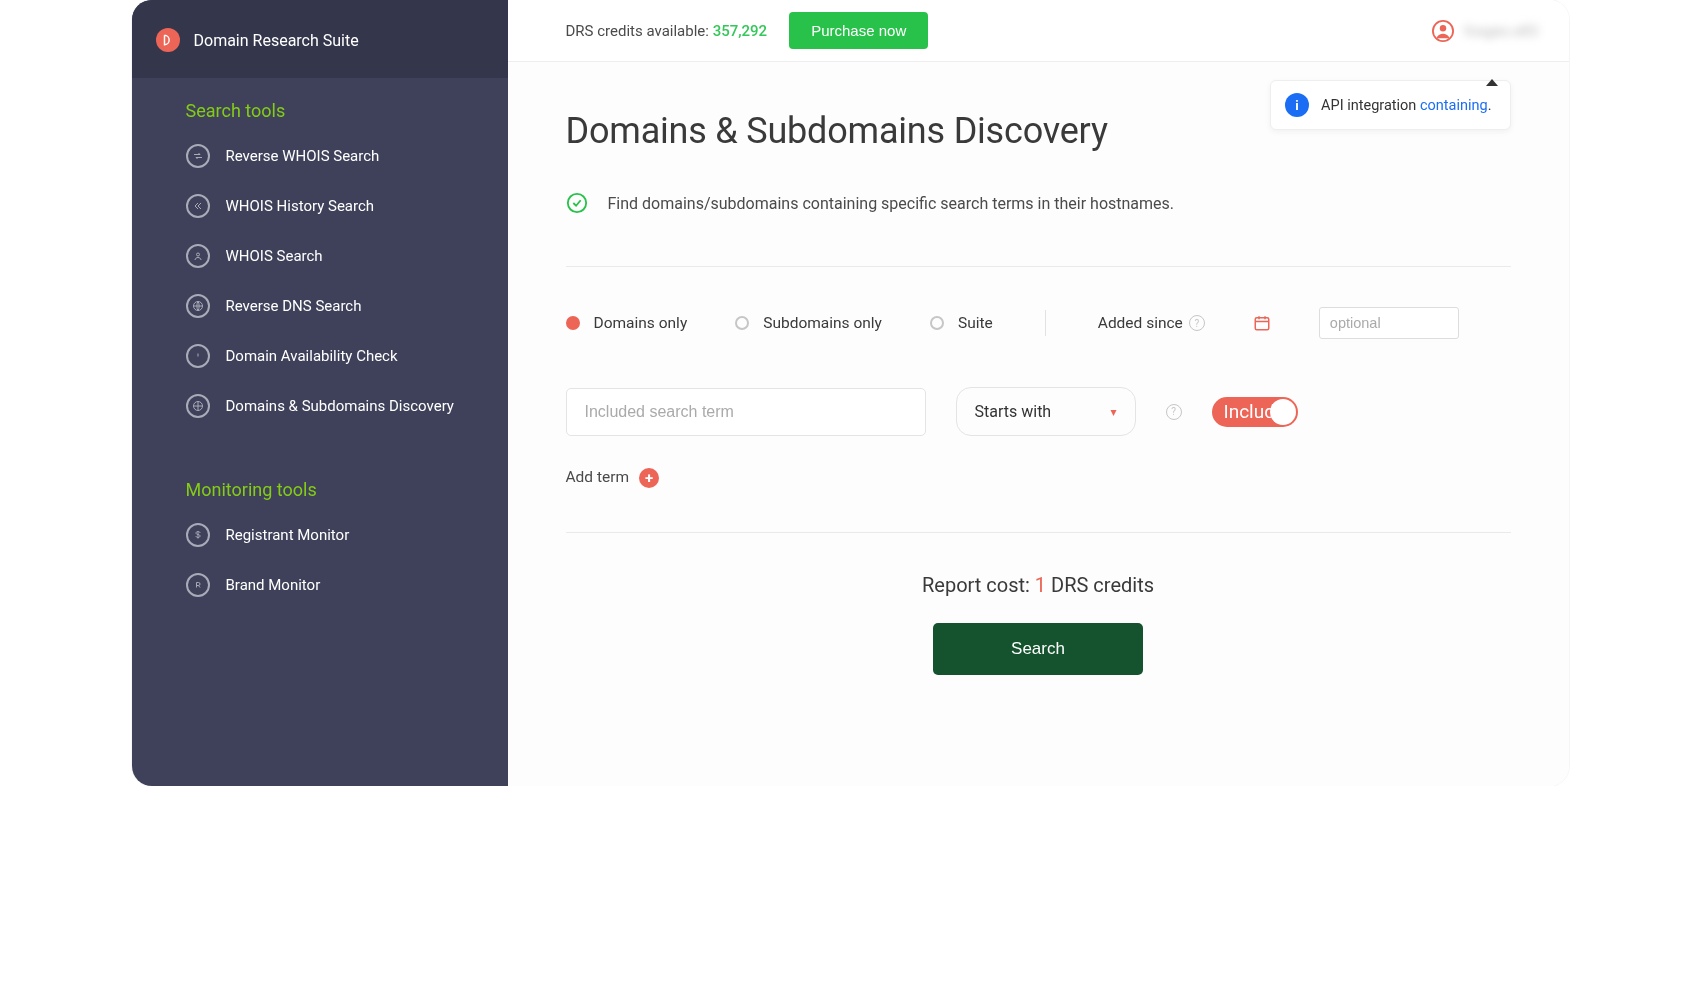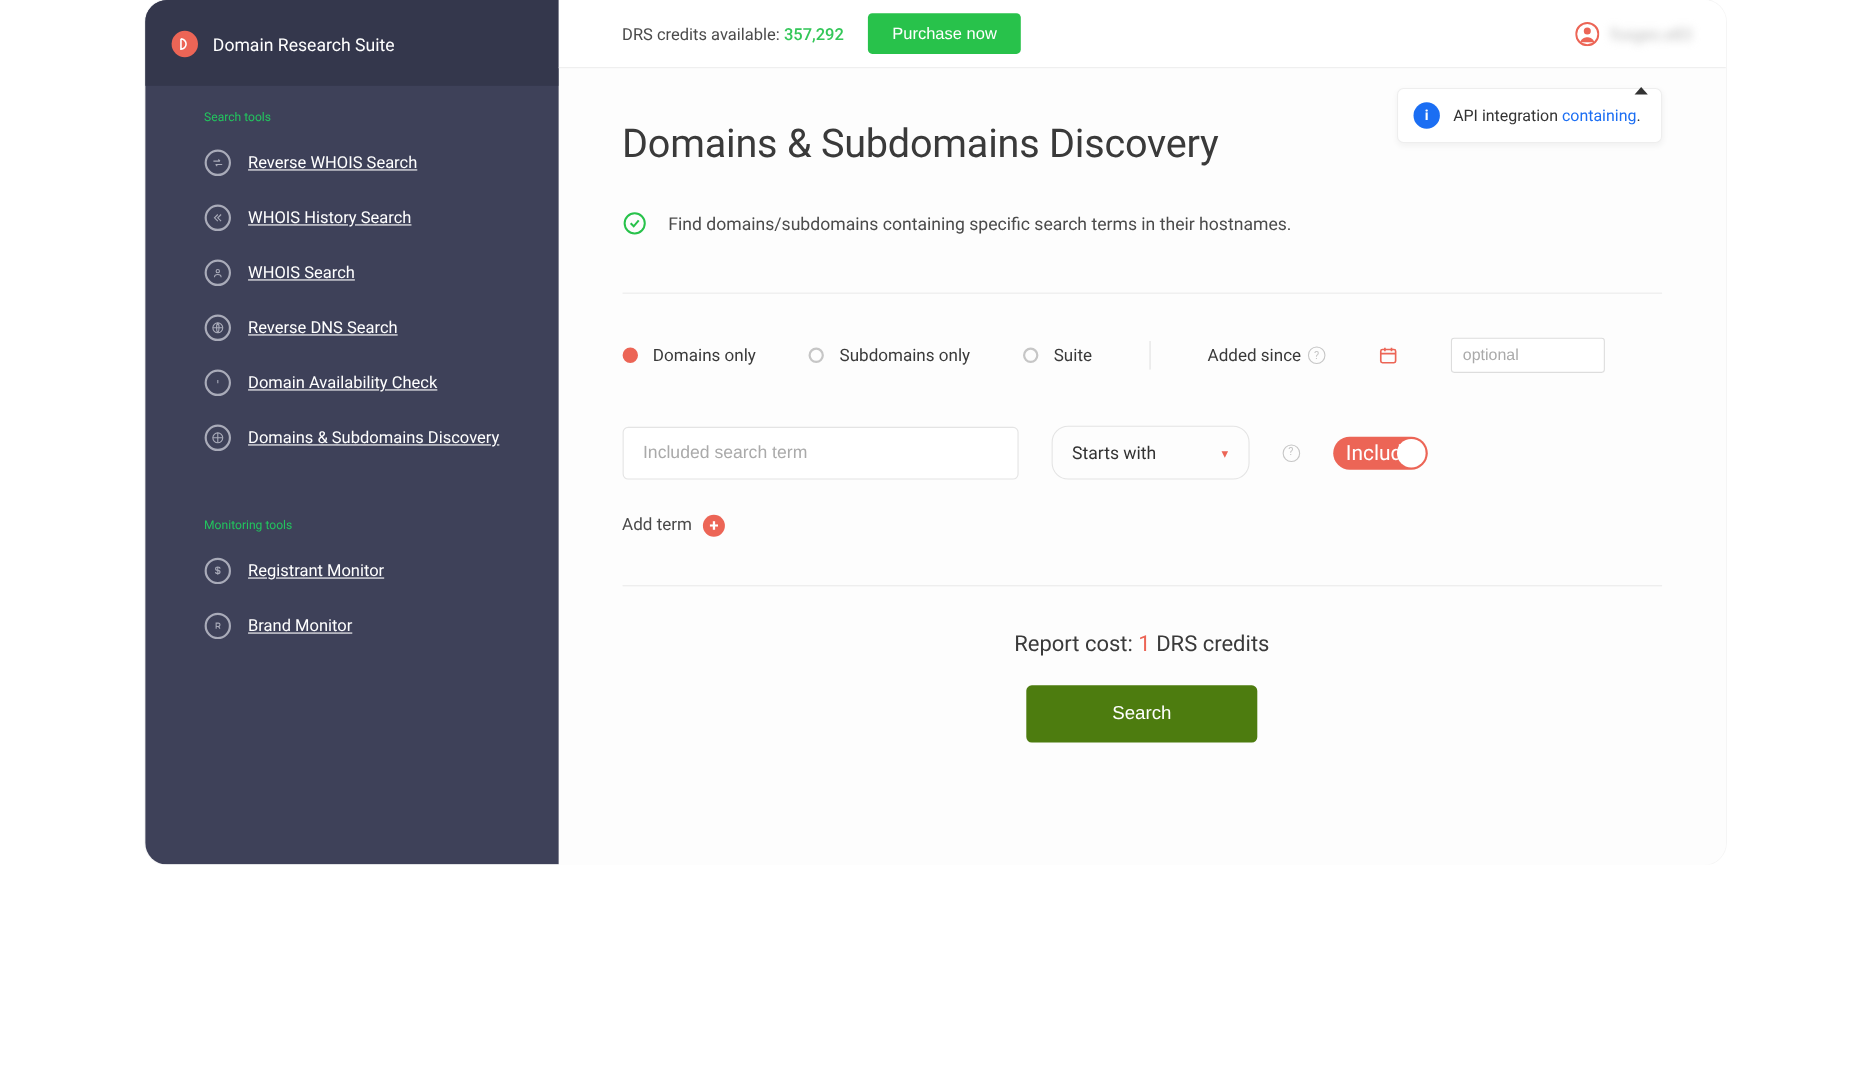--- a/index.html
+++ b/index.html
@@ -5,23 +5,23 @@
 * { margin:0; padding:0; box-sizing:border-box; }
 body { font-family:-apple-system,BlinkMacSystemFont,"Segoe UI",Roboto,sans-serif; background:#fff; color:#333; }
 .app { display:flex; width:1437px; height:786px; margin:0 auto; border-radius:20px; overflow:hidden; box-shadow:0 0 0 1px rgba(0,0,0,0.04); }
 
 
 .sidebar { width:376px; background:#3e4159; color:#fff; display:flex; flex-direction:column; }
 .sb-header { display:flex; align-items:center; gap:14px; padding:28px 24px 26px 24px; background:#34374c; }
 .logo { width:24px; height:24px; border-radius:50%; background:#ec6556; position:relative; display:flex; align-items:center; justify-content:center; }
 .logo svg { width:14px; height:14px; }
 .brand { font-size:16px; font-weight:400; color:#fff; }
-.sb-sec { padding:22px 24px 2px 54px; font-size:11px; color:#22c55e; }
+.sb-sec { padding:22px 24px 2px 54px; font-size:18px; color:#84cc16; }
 .sb-sec.second { margin-top:18px; }
-.nav { display:flex; flex-direction:column; gap:0; padding:8px 0;text-decoration:underline; }
+.nav { display:flex; flex-direction:column; gap:0; padding:8px 0; }
 .nv { display:flex; align-items:center; gap:16px; padding:13px 24px 13px 24px; cursor:pointer; }
 .nv-icon { width:24px; height:24px; border:2px solid #a9abb9; border-radius:50%; display:flex; align-items:center; justify-content:center; flex-shrink:0; margin-left:30px; }
 .nv-icon svg { width:12px; height:12px; stroke:#a9abb9; fill:none; stroke-width:2; }
 .nv-label { font-size:15px; color:#fff; font-weight:400; }
 
 
 .main { flex:1; display:flex; flex-direction:column; background:#fdfdfd; }
 .topbar { height:62px; display:flex; align-items:center; padding:0 30px 0 58px; border-bottom:1px solid #eee; background:#fff; position:relative; }
 .credits { font-size:15px; color:#4b4b4b; }
 .credits-val { color:#34c759; font-weight:500; }
@@ -65,21 +65,21 @@
 .toggle-wrap { display:flex; align-items:center; gap:14px; }
 .toggle { width:86px; height:30px; border-radius:15px; background:#ec6556; position:relative; cursor:pointer; display:flex; align-items:center; padding-left:12px; }
 .toggle-lbl { color:#fff; font-size:19px;text-align:right; }
 .knob { position:absolute; right:2px; top:2px; width:26px; height:26px; border-radius:50%; background:#fff; }
 
 .add-term { display:flex; align-items:flex-start; gap:10px; font-size:15.5px; color:#4a4a4a; cursor:pointer; margin-bottom:44px; }
 .plus { width:20px; height:20px; border-radius:50%; background:#ec6556; color:#fff; display:flex; align-items:center; justify-content:center; font-size:15px; font-weight:700; line-height:1; }
 
 .cost { text-align:center; font-size:20px; color:#3a3a3a; margin-bottom:26px; }
 .cost-num { color:#ec6556; }
-.search-btn { display:block; margin:0 auto; padding:16px 78px; background:#4d7c0f; color:#fff; border:none; border-radius:5px; font-size:17px; cursor:pointer; }
+.search-btn { display:block; margin:0 auto; padding:16px 78px; background:#14532d; color:#fff; border:none; border-radius:5px; font-size:17px; cursor:pointer; }
 </style>
 </head>
 <body>
 
 <div class="app">
 
   <aside class="sidebar">
     <div class="sb-header">
       <div class="logo">
         <svg viewBox="0 0 24 24">

